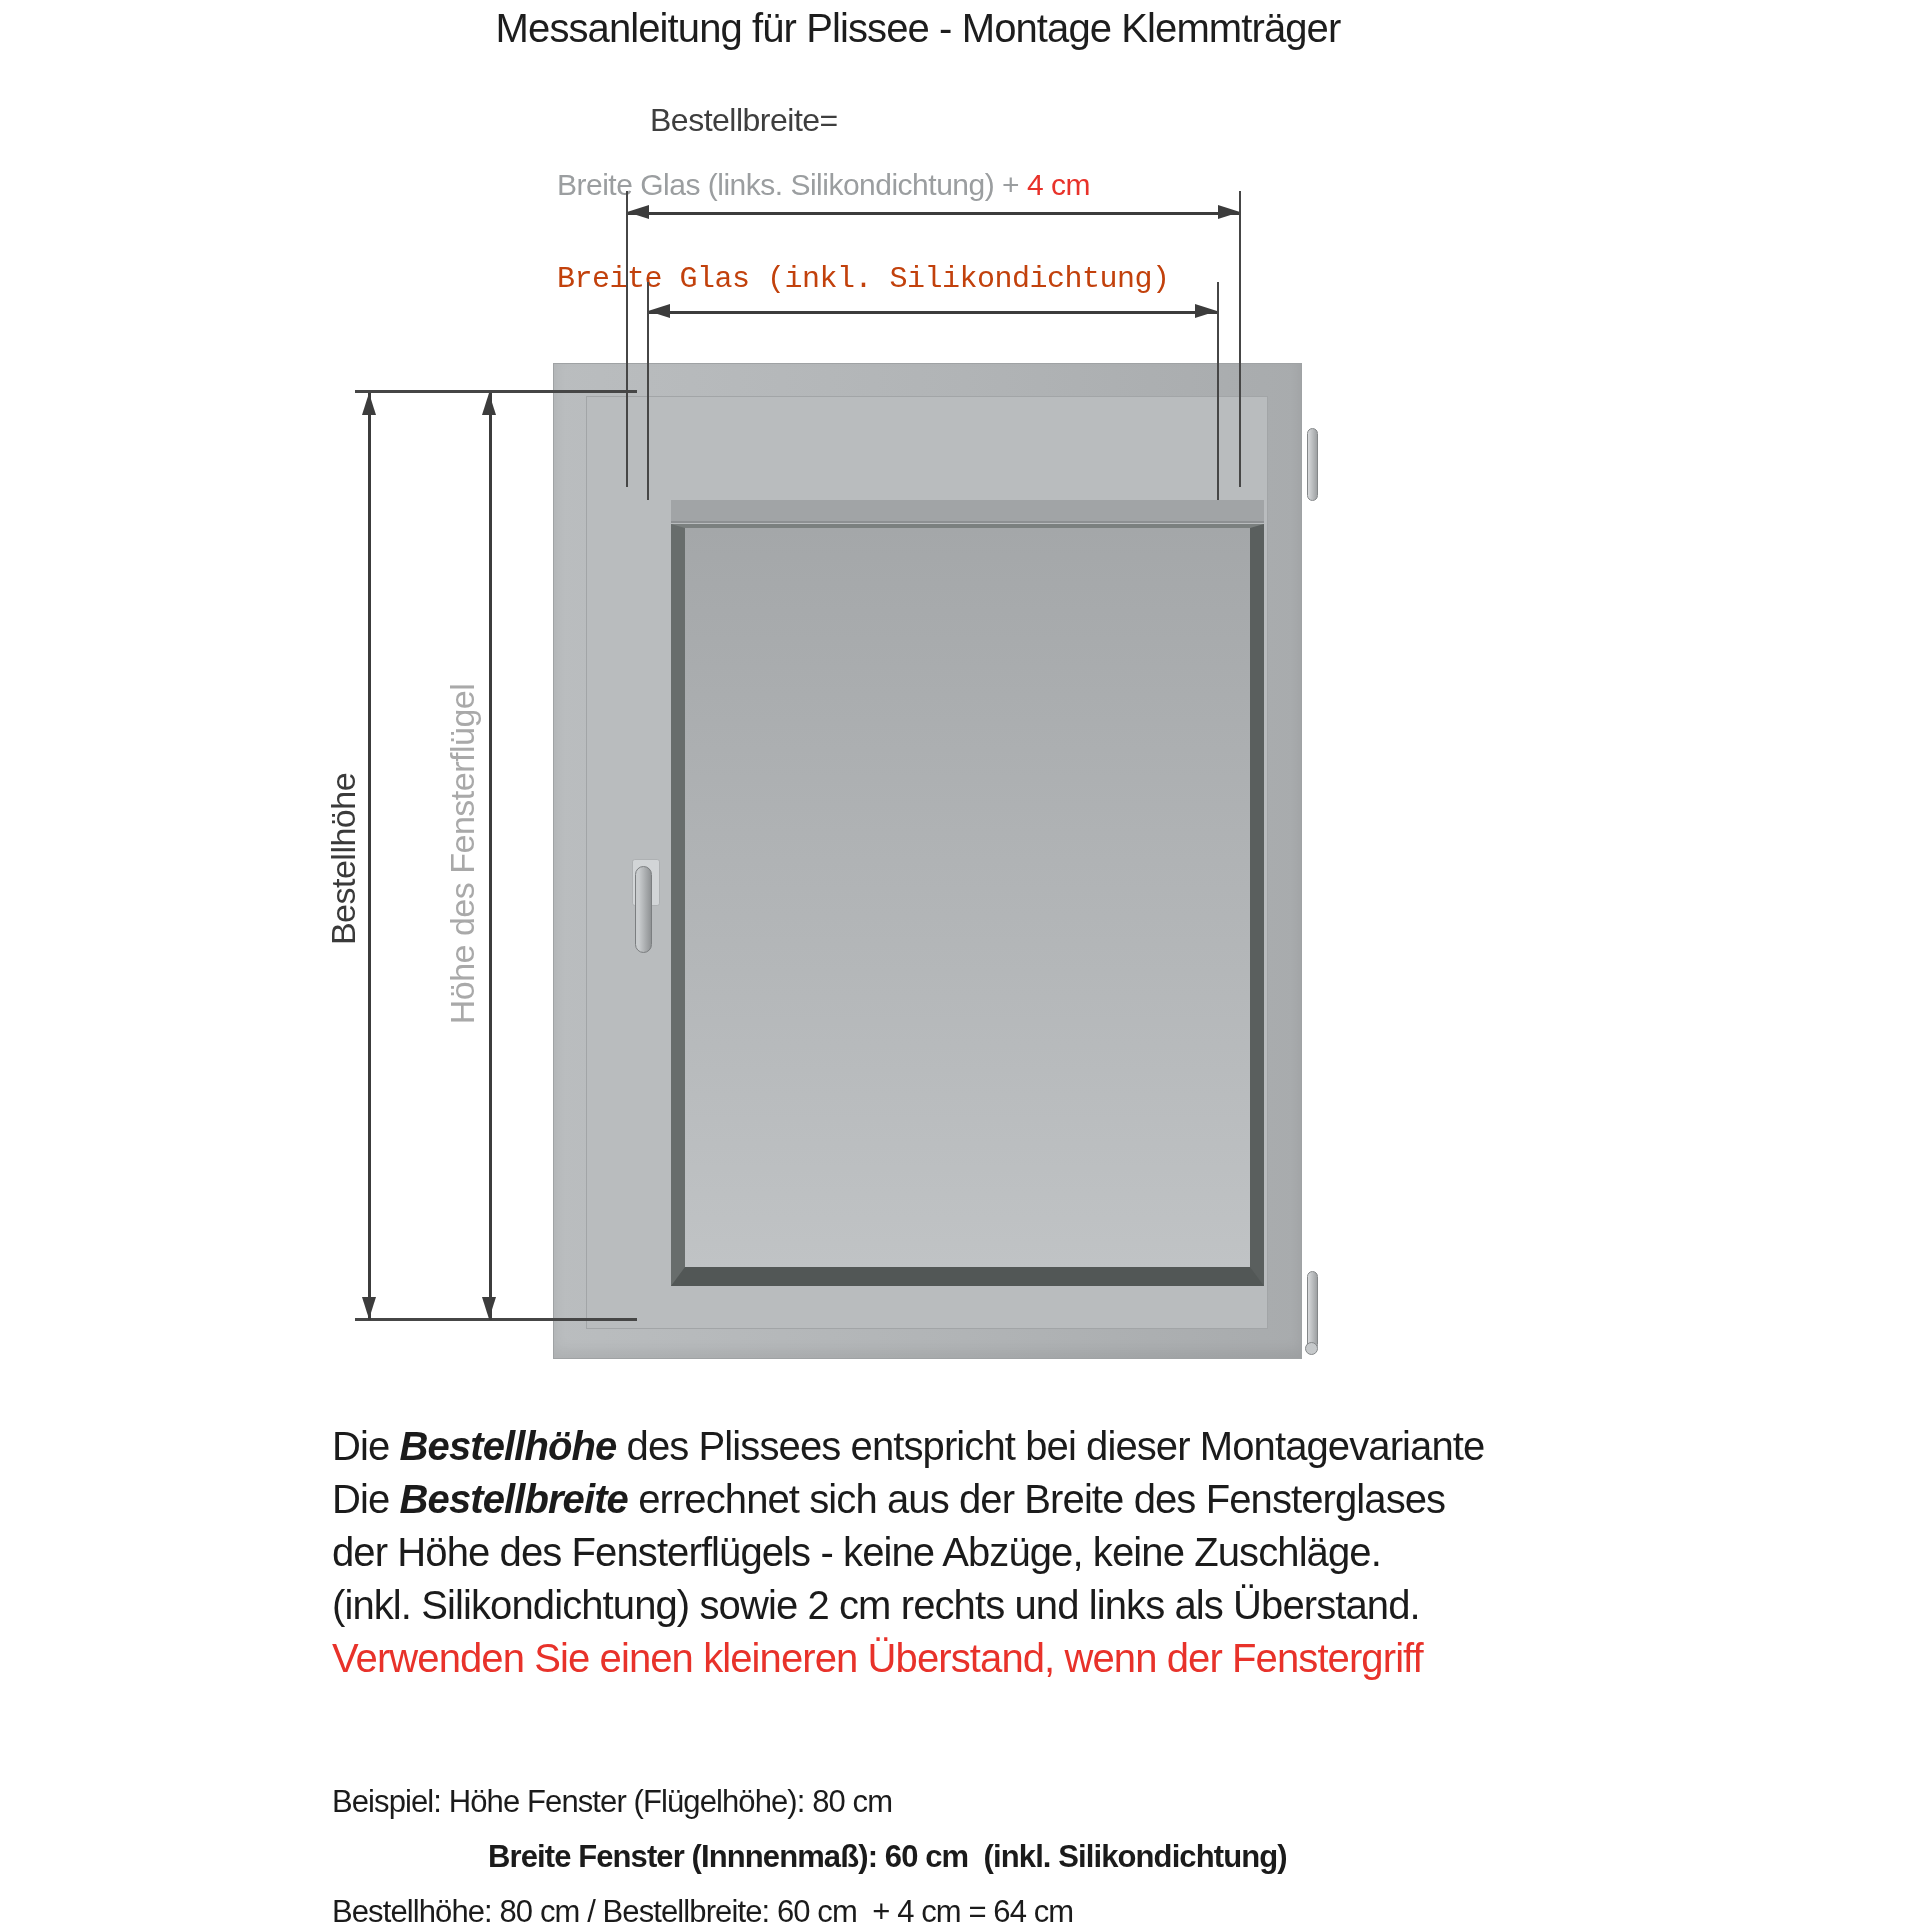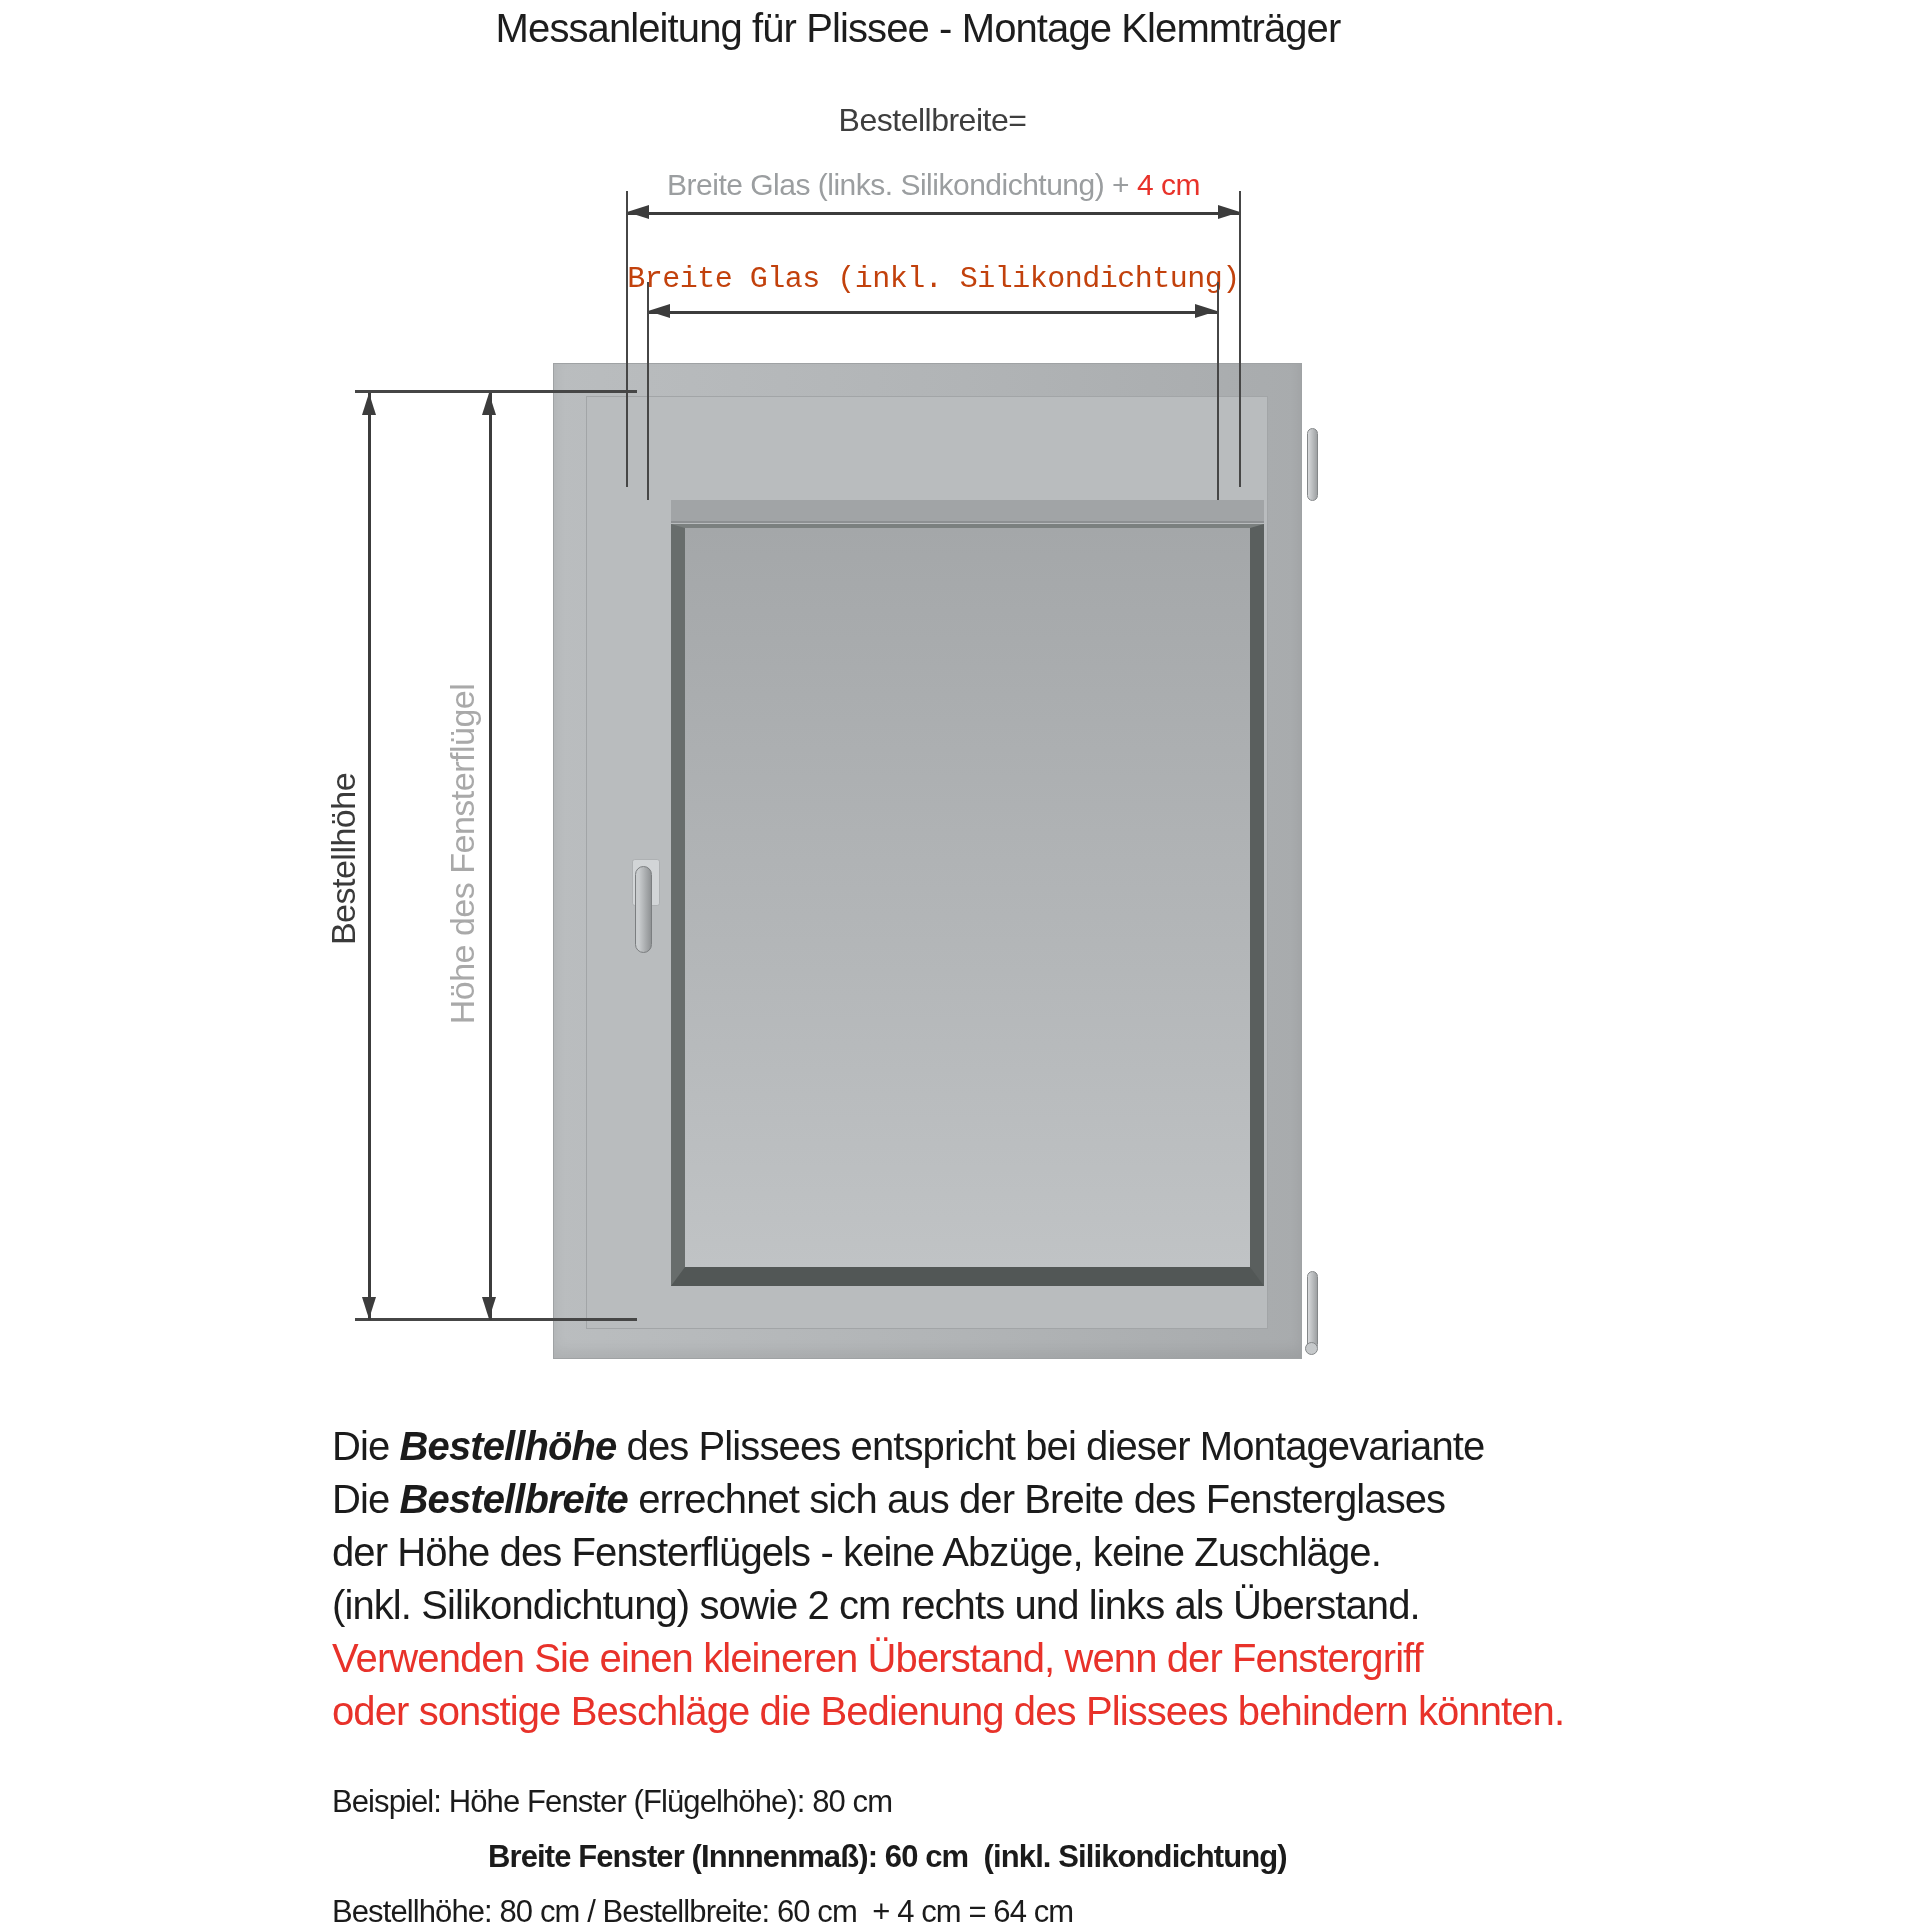--- a/index.html
+++ b/index.html
@@ -2,21 +2,21 @@
 <html style="font-size:15px"><head>
 <meta charset="utf-8">
 <style>
   html,body{margin:0;padding:0;background:#ffffff;}
   #page{position:relative;width:1928px;height:1928px;background:#ffffff;overflow:hidden;
         font-family:"Liberation Sans",sans-serif;color:#1b1b1b;}
 
   
   .title{position:absolute;left:0;top:5.6px;width:1836px;text-align:center;
          font-size:40px;letter-spacing:-0.9px;color:#1d1d1d;font-weight:500;}
-  .lbl{position:absolute;white-space:nowrap;text-align:center;}
+  .lbl{position:absolute;white-space:nowrap;text-align:left;}
   .lbl-bestellbreite{left:650px;top:102px;width:565px;font-size:32px;color:#3e3e3e;letter-spacing:-0.5px;}
   .lbl-breite-plus{left:557px;top:168px;width:753px;font-size:30px;color:#9b9ea0;letter-spacing:-0.5px;}
   .lbl-breite{left:557px;top:262px;width:753px;font-size:30px;color:#c2410c;letter-spacing:-0.5px;font-family:Liberation Mono, monospace;}
   .red{color:#e8322a;}
 
   .rot-label{position:absolute;white-space:nowrap;font-size:34px;letter-spacing:-0.5px;
              transform:translate(-50%,-50%) rotate(-90deg);}
   .rot-dark{left:343px;top:859px;color:#3a3a3a;}
   .rot-gray{left:462px;top:854px;color:#a9a9a9;}
 
@@ -121,21 +121,20 @@
 
   <div class="rot-label rot-dark">Bestellhöhe</div>
   <div class="rot-label rot-gray">Höhe des Fensterflügel</div>
 
   <div class="textblock">
     <div class="tline"><span>Die </span><span class="bi">Bestellhöhe</span><span> des Plissees entspricht bei dieser Montagevariante</span></div>
     <div class="tline"><span>Die </span><span class="bi">Bestellbreite</span><span> errechnet sich aus der Breite des Fensterglases</span></div>
     <div class="tline"><span></span><span class="bi"></span><span>der Höhe des Fensterflügels - keine Abzüge, keine Zuschläge.</span></div>
     <div class="tline"><span></span><span class="bi"></span><span>(inkl. Silikondichtung) sowie 2 cm rechts und links als Überstand.</span></div>
     <div class="tline red">Verwenden Sie einen kleineren Überstand, wenn der Fenstergriff</div>
-    <div class="tline red">oder sonstige Beschläge die Bedienung des Plissees behindern könnten.</div>
   </div>
 
   <div class="example">
     <div class="tline">Beispiel: Höhe Fenster (Flügelhöhe): 80 cm</div>
     <div class="tline indent">Breite Fenster (Innnenmaß): 60 cm  (inkl. Silikondichtung)</div>
     <div class="tline">Bestellhöhe: 80 cm / Bestellbreite: 60 cm  + 4 cm = 64 cm</div>
   </div>
 
 </div>
 

